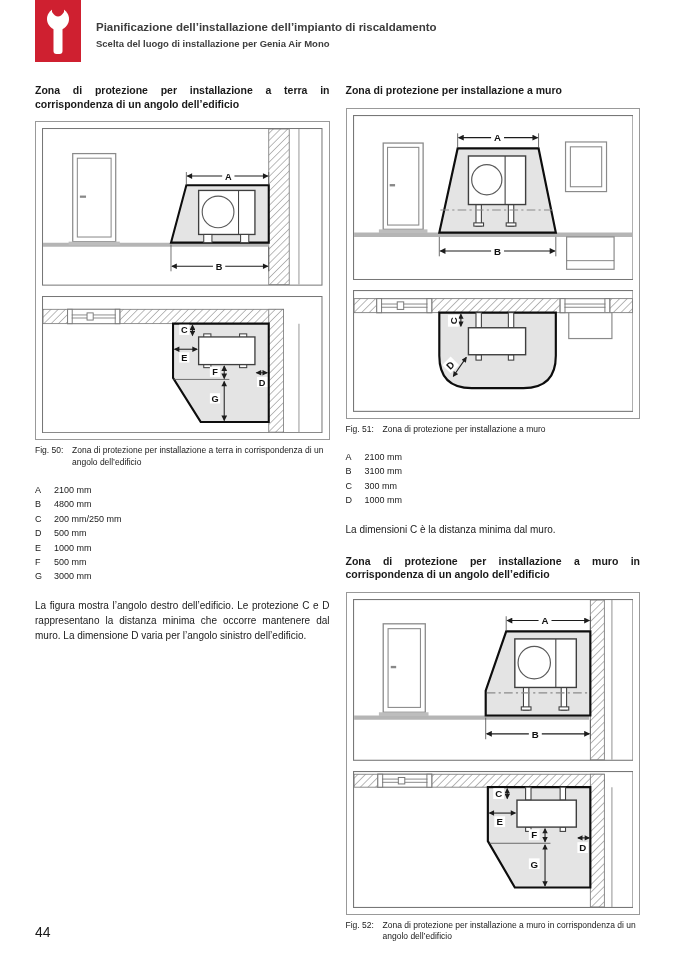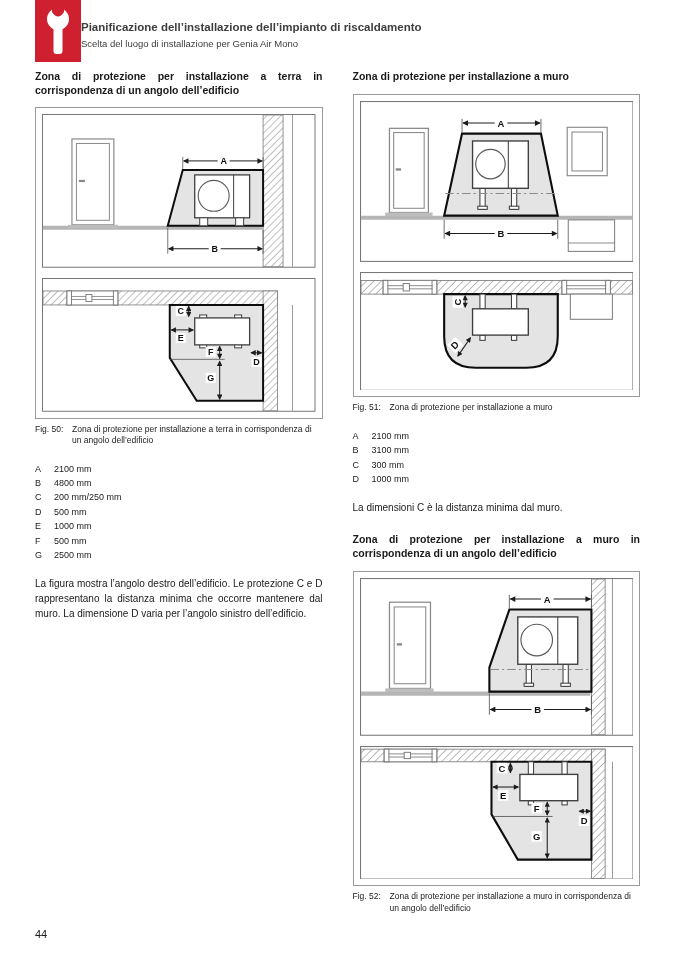--- a/index.html
+++ b/index.html
@@ -11,46 +11,46 @@
     --zone:#e4e4e4;
     --zone-line:#0d0d0d;
   }
   *{box-sizing:border-box;}
   html,body{margin:0;padding:0;}
   body{
     width:678px;height:959px;position:relative;background:#fff;
     font-family:"Liberation Sans", sans-serif;color:var(--ink);
     overflow:hidden;
   }
-  .header{display:flex;align-items:flex-start;margin:0 38px 0 35px;gap:0;}
+  .header{display:flex;align-items:flex-start;margin:0 38px 0 35px;gap:15px;}
   .brand-box{width:46px;height:62px;background:var(--red);display:flex;align-items:center;justify-content:center;flex:none;}
   .header-text{padding-top:21px;}
   .header-title{font-size:11.5px;font-weight:bold;color:var(--head-gray);line-height:1.2;}
-  .header-sub{font-size:9.5px;font-weight:normal;color:var(--head-gray);margin-top:3px;}
-
-  .content{display:grid;grid-template-columns:1fr 1fr;column-gap:30px;margin:8px 38px 0 35px;align-items:start;}
+  .header-sub{font-size:9.5px;font-weight:bold;color:var(--head-gray);margin-top:3px;}
+
+  .content{display:grid;grid-template-columns:1fr 1fr;column-gap:16px;margin:22px 38px 0 35px;align-items:start;}
 
   .section-heading{font-size:10.5px;font-weight:bold;text-align:justify;line-height:1.3;margin:0 0 10px 0;color:var(--ink);}
   .section-heading.mt{margin-top:20px;}
 
   .figure-frame{border:1px solid var(--frame);padding:6px;display:flex;flex-direction:column;gap:10px;background:#fff;}
   svg.panel{display:block;width:100%;height:auto;}
 
   .caption{display:flex;font-size:8.5px;line-height:1.35;margin-top:5px;color:var(--ink);justify-content:space-between;}
   .caption-label{width:37px;flex:none;}
   .caption-text{flex:1;}
 
   .legend{margin-top:15px;font-size:9px;}
   .legend-row{display:flex;line-height:1.6;}
   .legend-key{width:19px;flex:none;}
 
   .para{font-size:10px;line-height:1.5;text-align:justify;margin-top:14px;}
   .note{font-size:10px;margin-top:16px;}
 
-  .page-num{position:absolute;left:35px;bottom:19px;font-size:11px;color:var(--ink);text-align:center;}
+  .page-num{position:absolute;left:35px;bottom:19px;font-size:14px;color:var(--ink);text-align:center;}
 
   
   .pborder{fill:#fff;stroke:var(--panel);stroke-width:1;}
   .hatchbox{stroke:#7a7a7a;stroke-width:.8;}
   .wline{stroke:#9a9a9a;stroke-width:1;}
   .ground{stroke:#b5b5b5;stroke-width:4;}
   .door{fill:#fff;stroke:#8a8a8a;stroke-width:1.2;}
   .doorin{fill:none;stroke:#8a8a8a;stroke-width:1;}
   .sill{fill:#bdbdbd;}
   .zone{fill:var(--zone);stroke:var(--zone-line);stroke-width:2;stroke-linejoin:miter;}
@@ -219,21 +219,21 @@
       <div class="legend-row">
           <span class="legend-key">E</span>
           <span>1000 mm</span>
         </div>
       <div class="legend-row">
           <span class="legend-key">F</span>
           <span>500 mm</span>
         </div>
       <div class="legend-row">
           <span class="legend-key">G</span>
-          <span>2500 mm</span>
+          <span>3000 mm</span>
         </div>
     </div>
 
     <p class="para">La figura mostra l’angolo destro dell’edificio. Le protezione C e D rappresentano la distanza minima che occorre mantenere dal muro. La dimensione D varia per l’angolo sinistro dell’edificio.</p>
   </div>
 
   <div class="col">
     <h3 class="section-heading">Zona di protezione per installazione a muro</h3>
 
     <div class="figure-frame">

